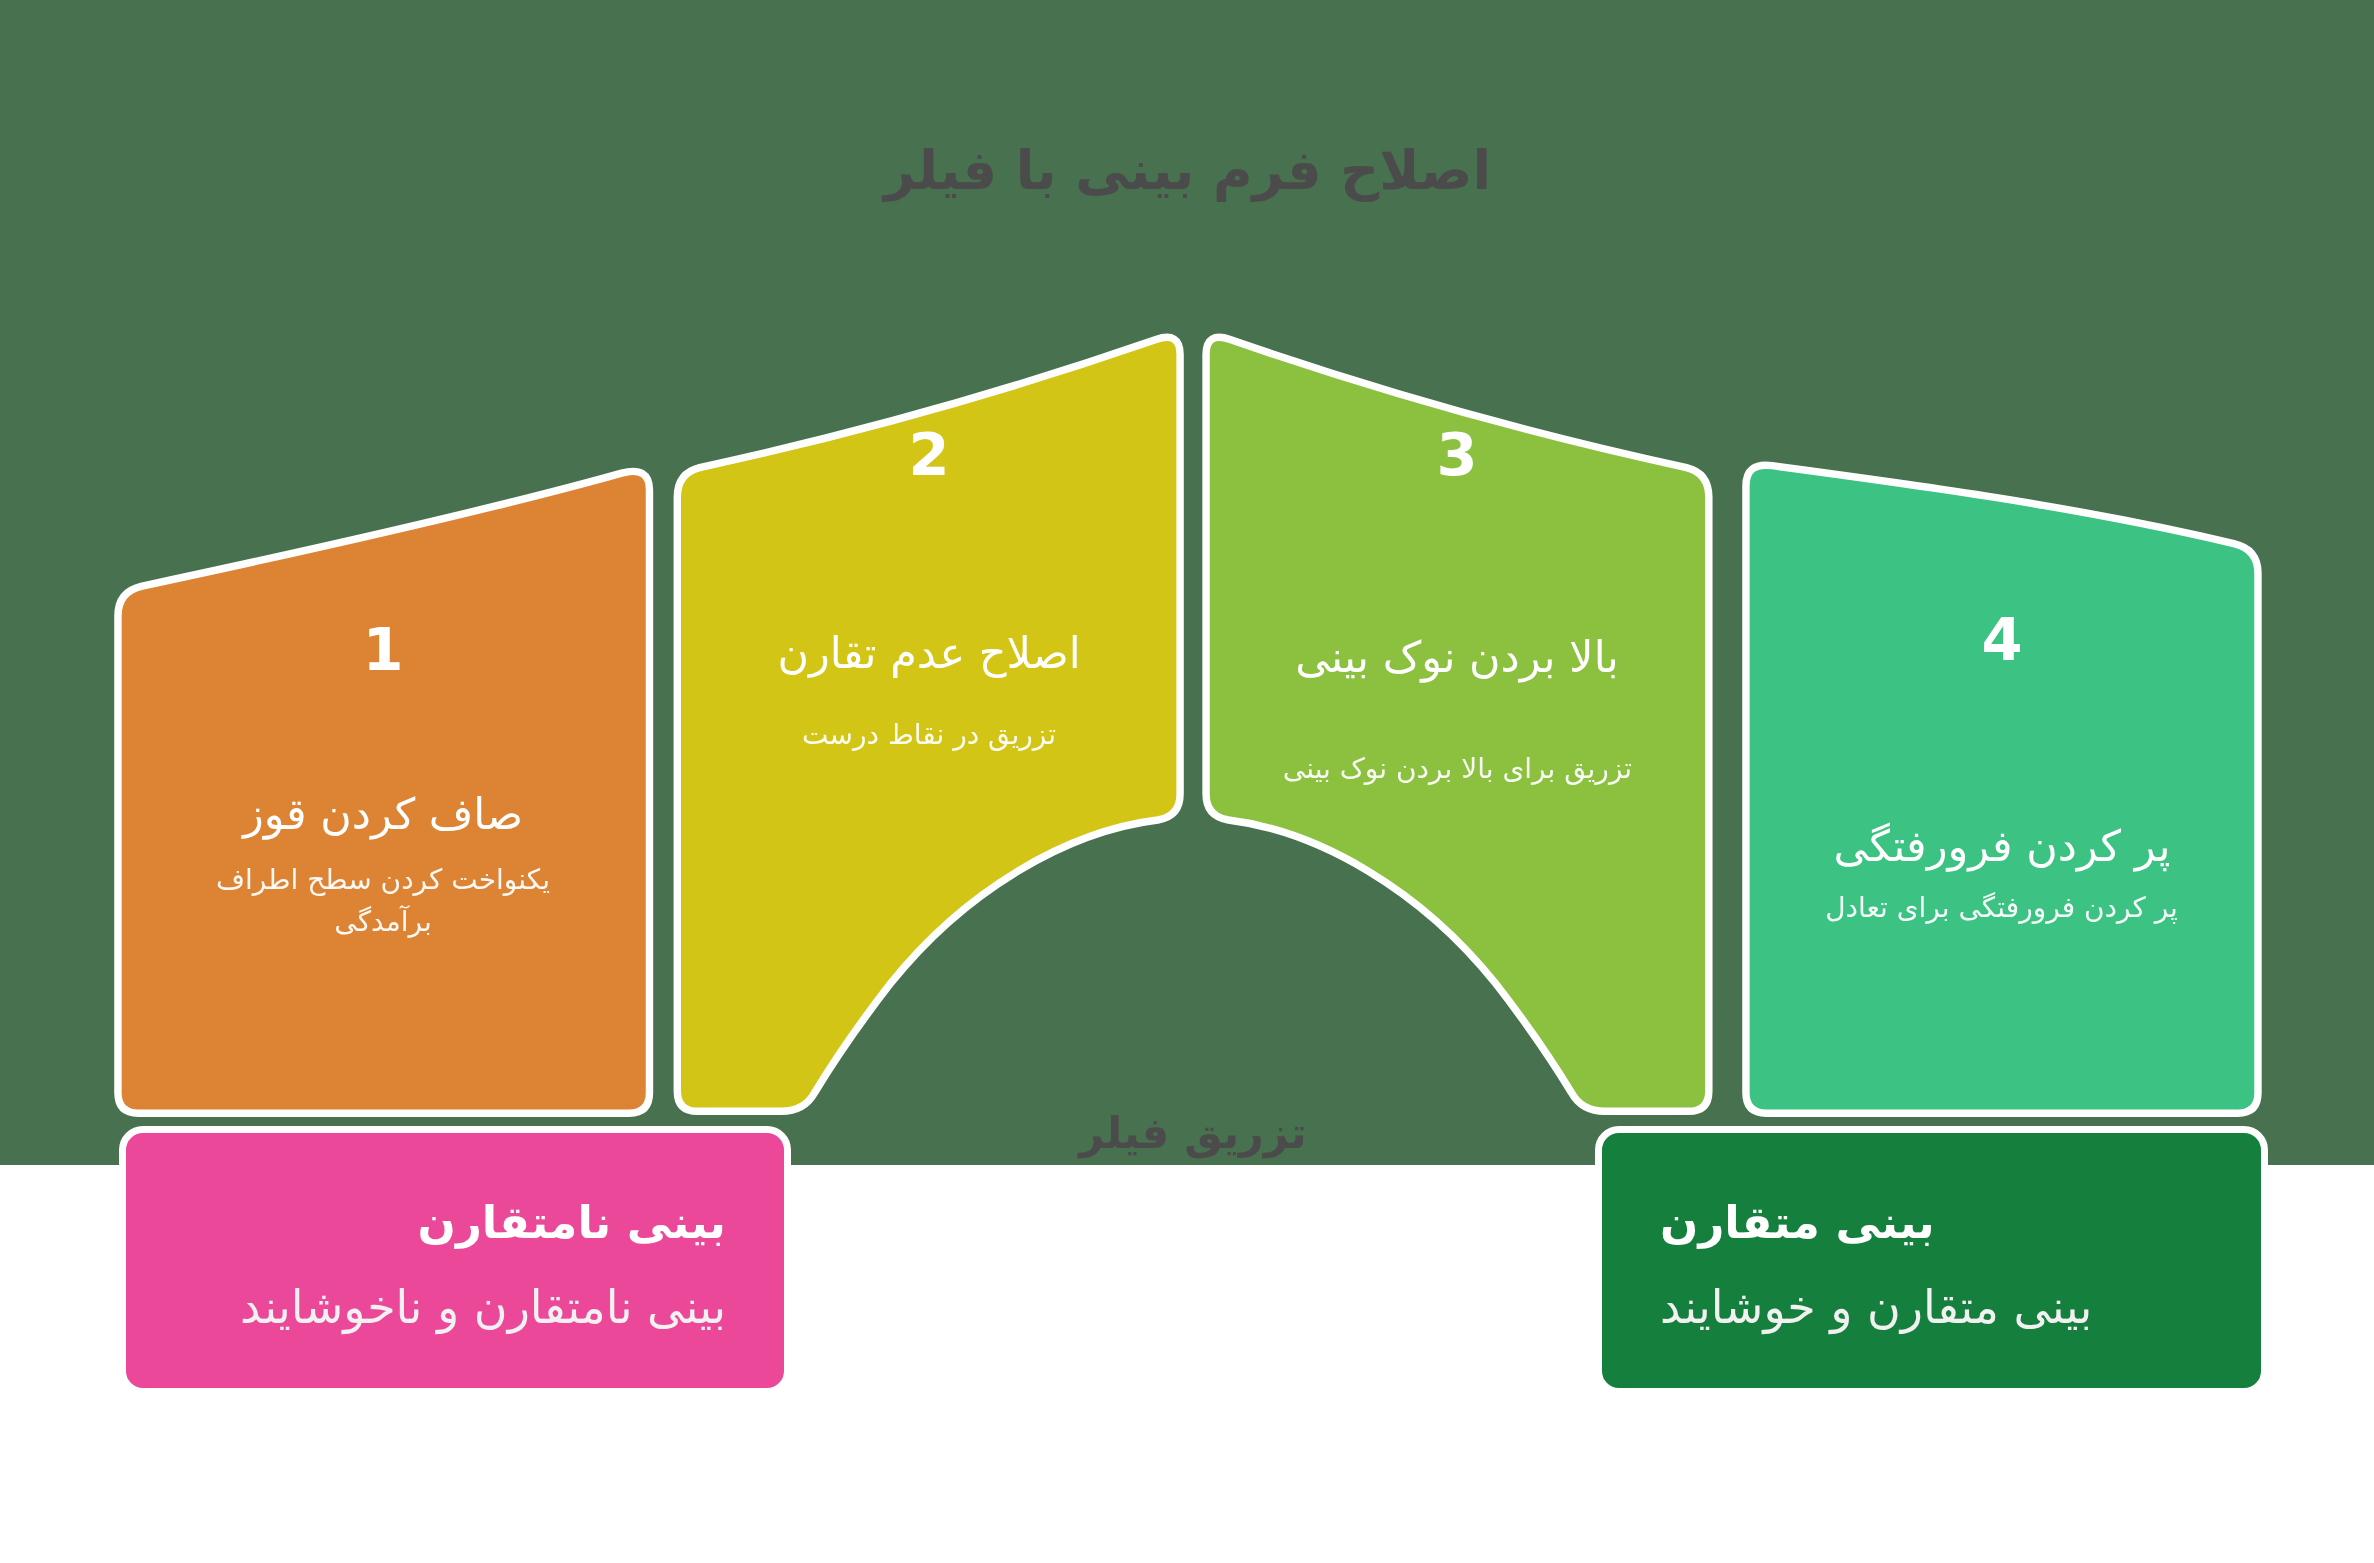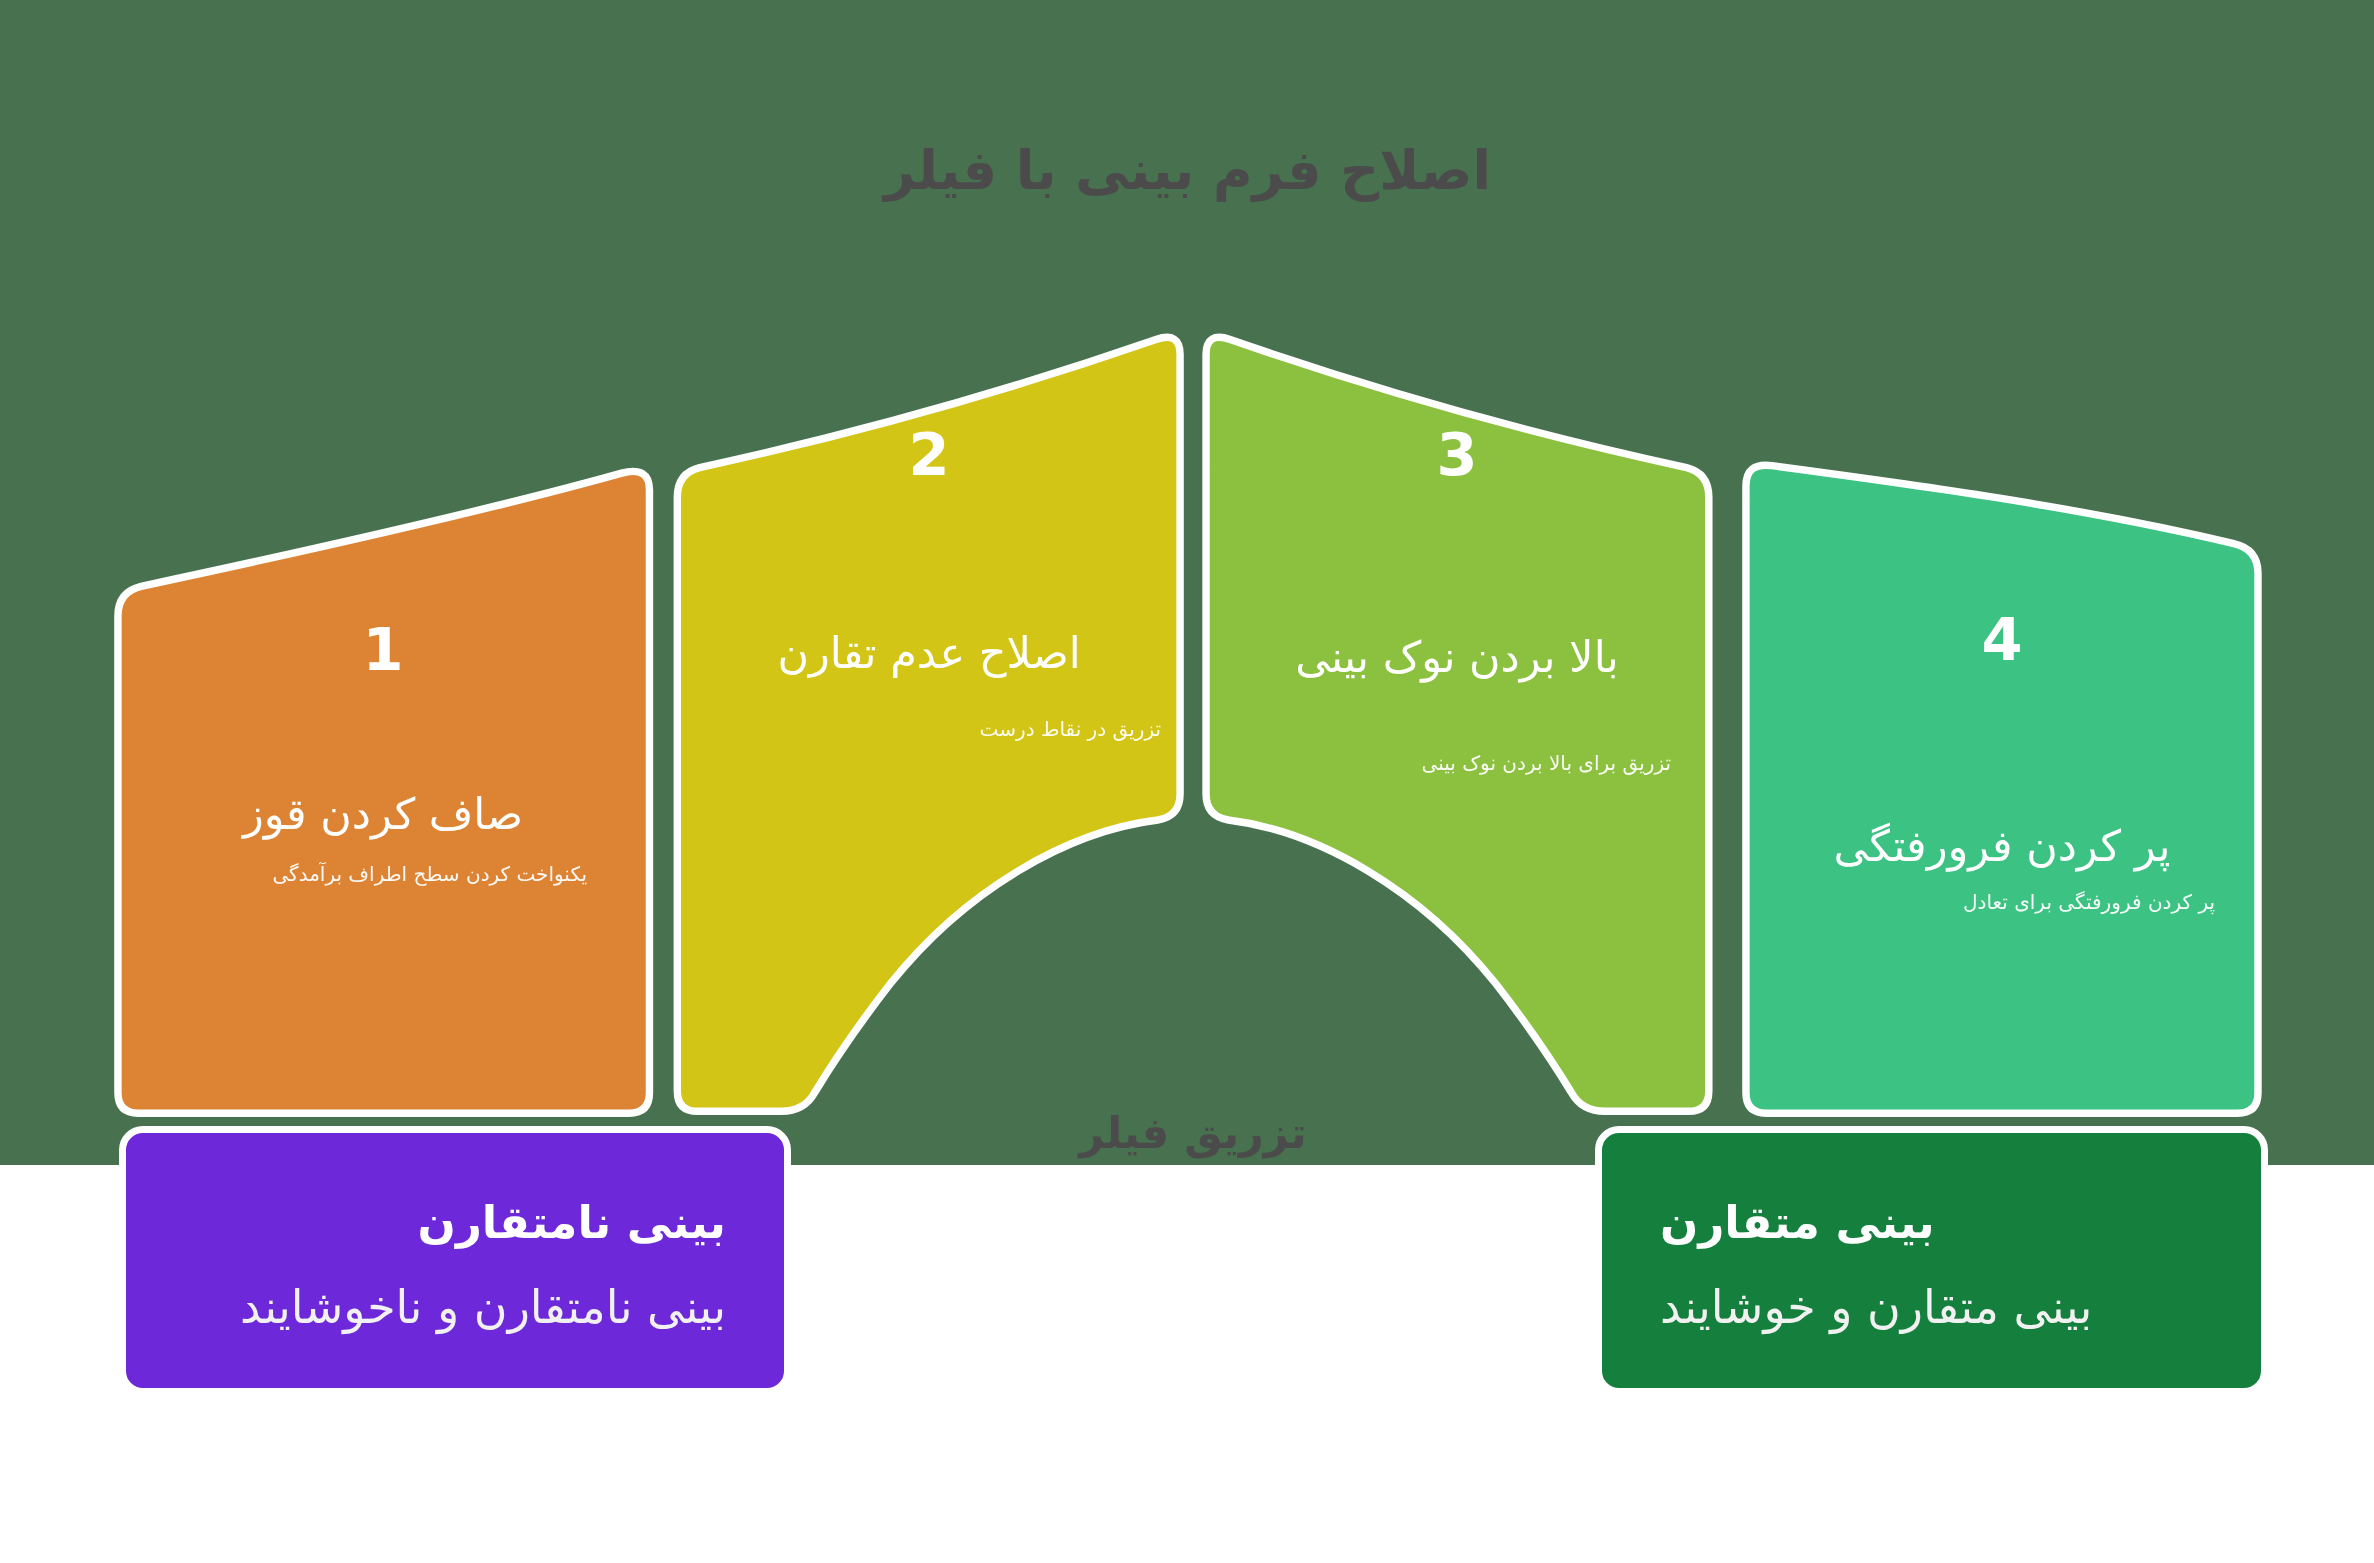--- a/index.html
+++ b/index.html
@@ -48,23 +48,23 @@
   }
   .seg-title {
     width: 464px;
     text-align: center;
     color: #ffffff;
     font-size: 43px;
     font-weight: normal;
     line-height: 1.25;
   }
   .seg-desc {
-    text-align: right;
+    text-align: center;
     color: rgba(255,255,255,0.94);
-    font-size: 20px;
+    font-size: 28px;
     line-height: 1.5;
   }
   .footer-box {
     top: 1126px;
     height: 269px;
     border: 7.4px solid #ffffff;
     border-radius: 24px;
     box-sizing: border-box;
   }
   .footer-title {
@@ -118,21 +118,21 @@
   <div class="abs seg-number" style="left:1364px; top:425px;">3</div>
   <div class="abs seg-title rtl" style="left:1225px; top:631px;">بالا بردن نوک بینی</div>
   <div class="abs seg-desc rtl" style="left:1244px; top:711px; width:427px;margin-top:37px;">تزریق برای بالا بردن نوک بینی</div>
 
   <div class="abs seg-number" style="left:1909px; top:610px;">4</div>
   <div class="abs seg-title rtl" style="left:1770px; top:820px;">پر کردن فرورفتگی</div>
   <div class="abs seg-desc rtl" style="left:1788px; top:887px; width:427px;">پر کردن فرورفتگی برای تعادل</div>
 
   <div class="abs center-label rtl" style="color: rgb(75, 75, 75);">تزریق فیلر</div>
 
-  <div class="abs footer-box box-left rtl" style="background: #6d28d9;">
+  <div class="abs footer-box box-left rtl" style="background: #ec4899;">
     <div class="footer-title">بینی نامتقارن</div>
     <div class="footer-desc">بینی نامتقارن و ناخوشایند</div>
   </div>
 
   <div class="abs footer-box box-right rtl" style="background: #15803d;">
     <div class="footer-title">بینی متقارن</div>
     <div class="footer-desc">بینی متقارن و خوشایند</div>
   </div>
 
 </div>

